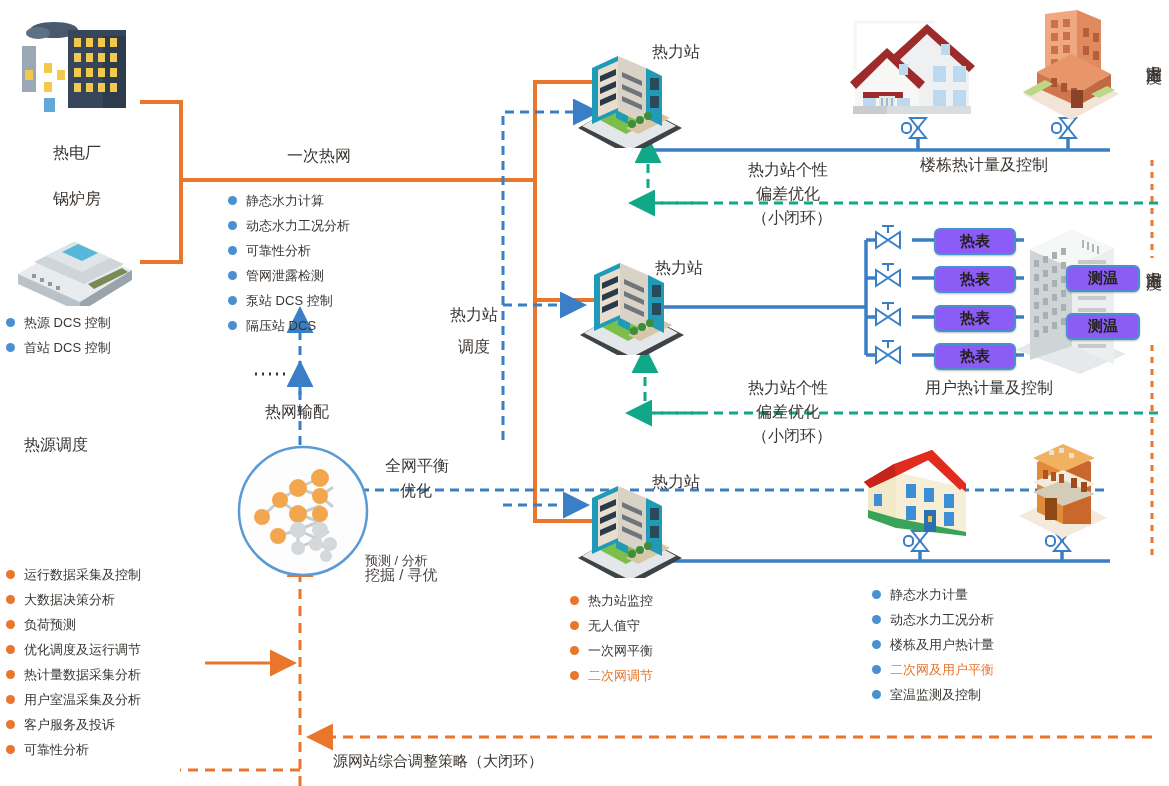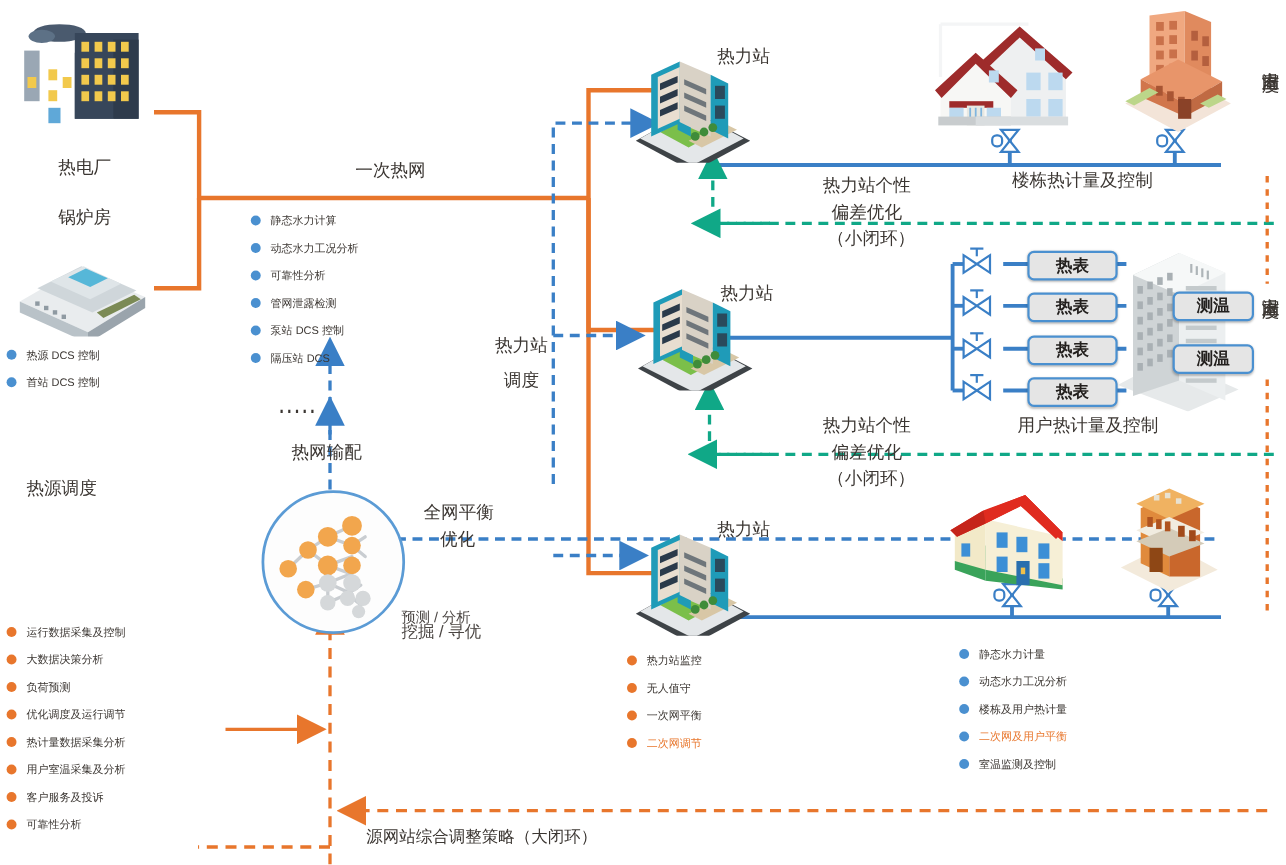--- a/index.html
+++ b/index.html
@@ -6,24 +6,24 @@
   body{width:1169px;height:786px;position:relative;overflow:hidden;
        font-family:"Liberation Sans","DejaVu Sans",sans-serif;}
   #stage{position:absolute;left:0;top:0;width:1169px;height:786px;}
   .abs{position:absolute;}
   .lbl{color:#3b3632;font-size:16px;line-height:1.25;white-space:nowrap;}
   .lbl.gray{color:#4a4542;}
   .bullet-row{display:flex;align-items:center;gap:9px;height:25px;}
   .dot{width:9px;height:9px;border-radius:50%;flex:0 0 9px;}
   .dot.blue{background:#4a90d0;}
   .dot.orange{background:#e8762c;}
-  .txt{font-size:10px;color:#3b3632;white-space:nowrap;}
+  .txt{font-size:13px;color:#3b3632;white-space:nowrap;}
   .txt.hi{color:#e8762c;font-weight:normal;}
   .vlabel{writing-mode:vertical-rl;text-orientation:upright;letter-spacing:1px;}
-  .boxlbl{border:2px solid #4a90d0;border-radius:6px;background:#e5e5e5;
+  .boxlbl{border:2px solid #4a90d0;border-radius:6px;background:#8b5cf6;
           font-size:15px;font-weight:bold;color:#23201e;padding:2px 9px;
           text-align:center;box-shadow:0 1px 2px rgba(0,0,0,.25);}
   svg{position:absolute;left:0;top:0;pointer-events:none;}
 </style>
 </head>
 <body>
 
 <div id="stage">
 
   <svg width="1169" height="786">
@@ -208,21 +208,21 @@
     <div class="bullet-row">
       <span class="dot blue"></span>
       <span class="txt">热源 DCS 控制</span>
     </div>
     <div class="bullet-row">
       <span class="dot blue"></span>
       <span class="txt">首站 DCS 控制</span>
     </div>
   </div>
 
-  <div class="abs lbl" style="left:287px;top:146px;margin-left:36px;">一次热网</div>
+  <div class="abs lbl" style="left:287px;top:146px;">一次热网</div>
 
   <div class="abs" style="left:228px;top:188px;">
     <div class="bullet-row">
       <span class="dot blue"></span>
       <span class="txt">静态水力计算</span>
     </div>
     <div class="bullet-row">
       <span class="dot blue"></span>
       <span class="txt">动态水力工况分析</span>
     </div>

